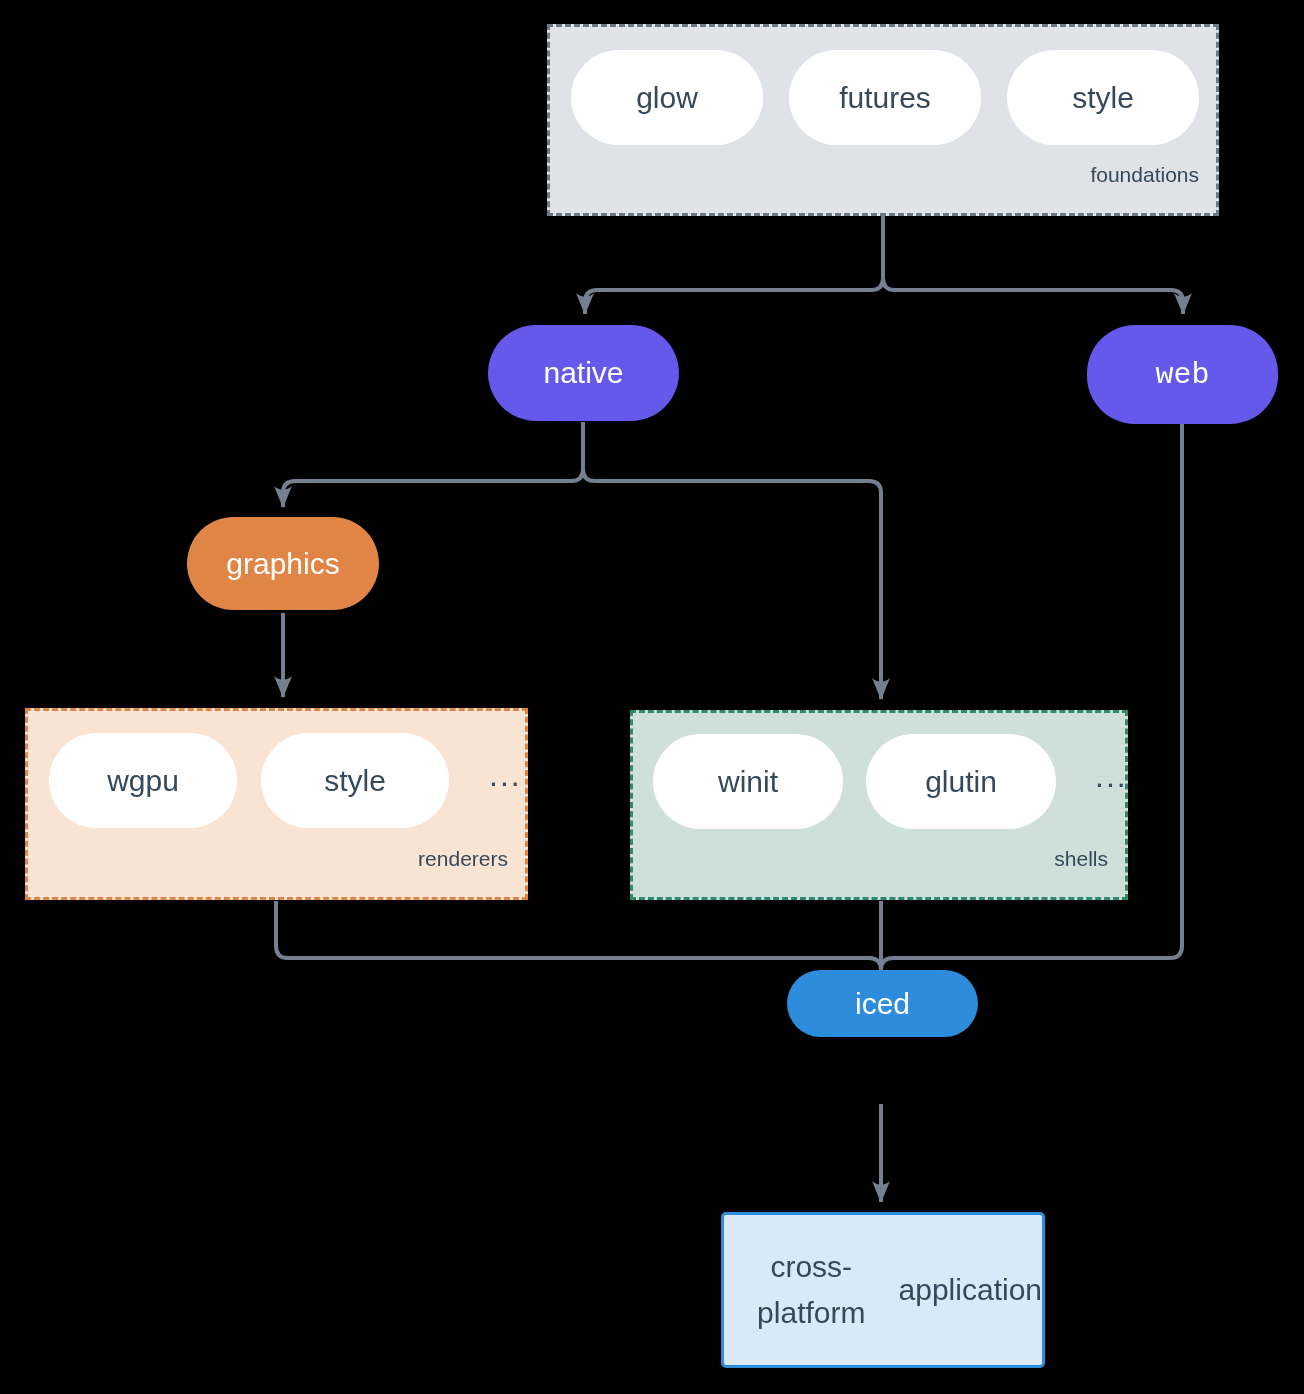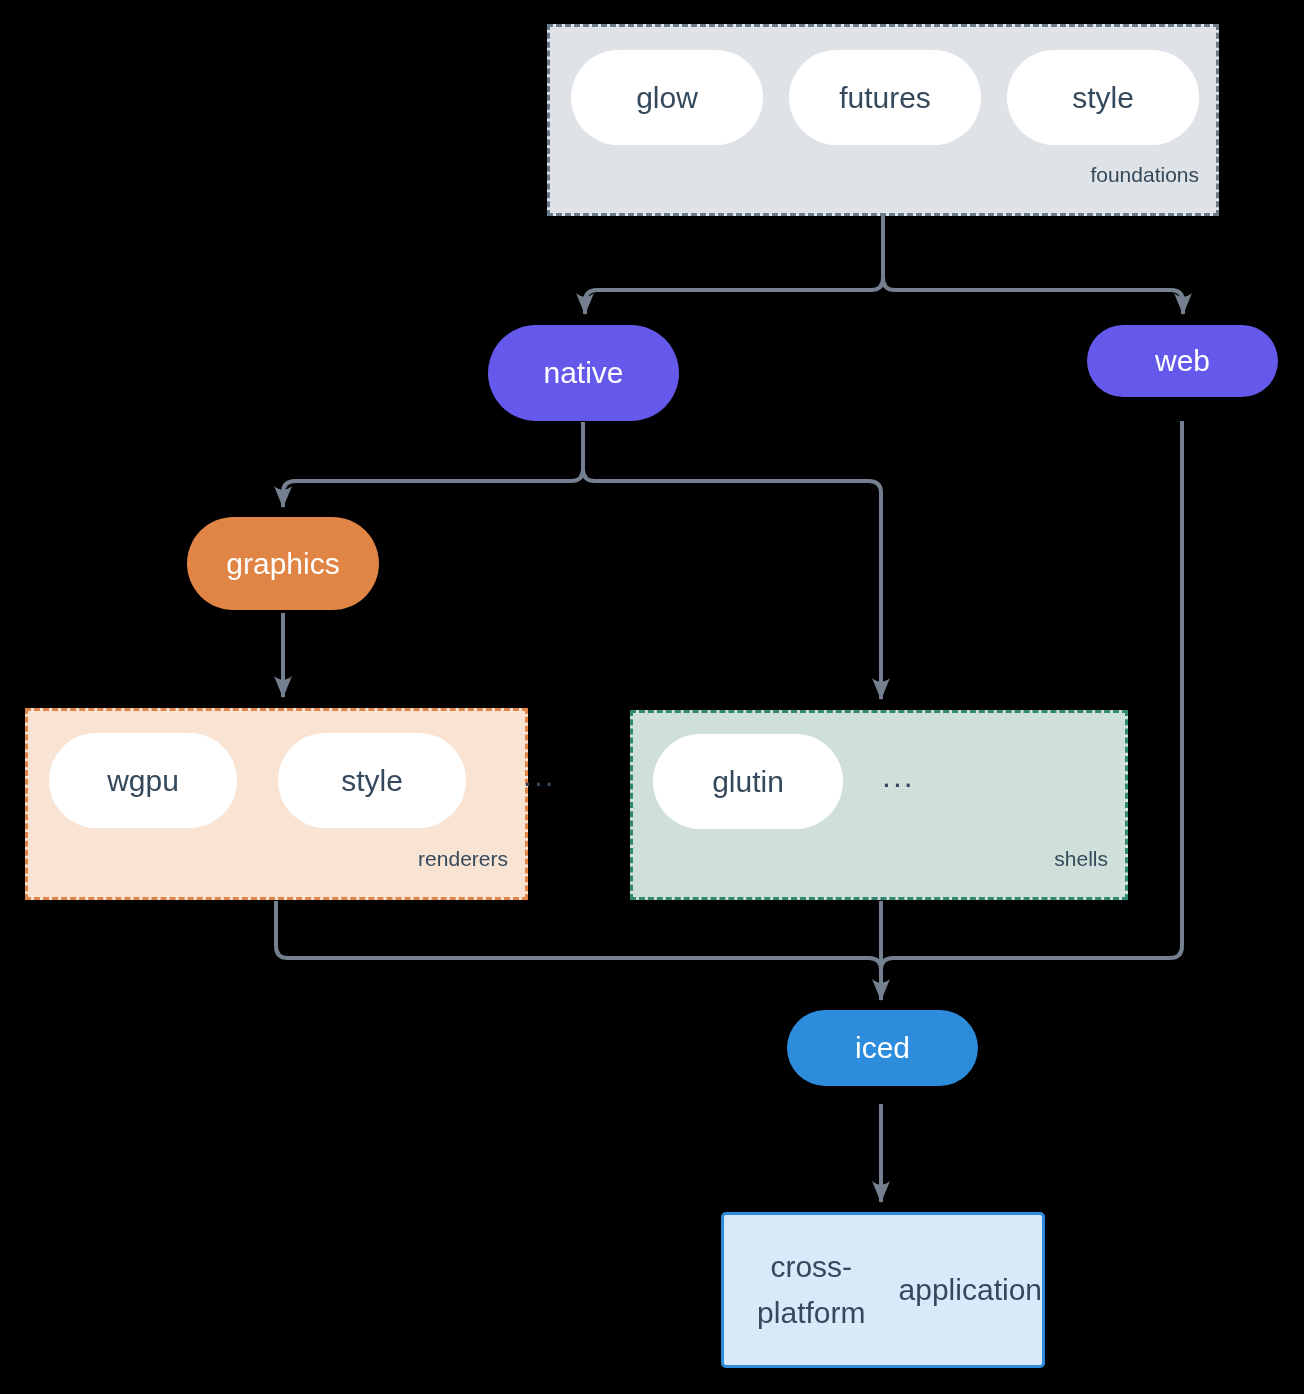--- a/index.html
+++ b/index.html
@@ -48,21 +48,21 @@
     left: 630px; top: 710px;
     width: 498px; height: 190px;
     background: var(--shells_bg, #CEE0D9);
     border: 3px dashed var(--shells_border, #2F8872);
   }
   .pill-row {
     display: flex;
     align-items: center;
   }
   .foundations .pill-row { padding: 23px 0 0 21px; gap: 26px; }
-  .renderers  .pill-row { padding: 22px 0 0 21px; gap: 41px; }
+  .renderers  .pill-row { padding: 22px 0 0 21px; gap: 24px; }
   .shells     .pill-row { padding: 21px 0 0 20px; gap: 23px; }
   .pill {
     width: 192px;
     height: 95px;
     border-radius: 48px;
     background: var(--pill_bg, #FFFFFF);
     color: var(--text_dark, #35495C);
     font-size: 30px;
     display: flex;
     align-items: center;
@@ -92,23 +92,23 @@
     color: #FFFFFF;
     font-size: 30px;
     display: flex;
     align-items: center;
     justify-content: center;
   }
   .node.purple { background: var(--node_purple, #6559EC); }
   .node.orange { background: var(--node_orange, #E08546); }
   .node.blue   { background: var(--node_blue, #2D8CDB); }
   #node-native   { left: 488px;  top: 325px;  width: 191px; height: 96px; }
-  #node-web      { left: 1087px; top: 325px;  width: 191px; height: 72px; }
+  #node-web      { left: 1087px; top: 325px;  width: 191px; height: 99px; font-family: Liberation Mono, monospace; }
   #node-graphics { left: 187px;  top: 517px;  width: 192px; height: 93px; }
-  #node-iced     { left: 787px;  top: 1010px; width: 191px; height: 76px; }
+  #node-iced     { left: 787px;  top: 970px; width: 191px; height: 67px; }
   
   .app-box {
     position: absolute;
     left: 721px; top: 1212px;
     width: 324px; height: 156px;
     box-sizing: border-box;
     background: var(--application_bg, #D9E9F9);
     border: 3px solid var(--node_blue, #2D8CDB);
     border-radius: 5px;
     color: var(--text_dark, #35495C);
@@ -161,20 +161,21 @@
     <div class="pill-row">
       <div class="pill">wgpu</div>
       <div class="pill">style</div>
       <div class="ellipsis">...</div>
     </div>
     <div class="group-label">renderers</div>
   </section>
 
   <section class="group shells">
     <div class="pill-row">
+      <div class="pill">winit</div>
       <div class="pill">glutin</div>
       <div class="ellipsis">...</div>
     </div>
     <div class="group-label">shells</div>
   </section>
 
   <div class="node blue" id="node-iced">iced</div>
 
   <div class="app-box">
     <div>cross-platform</div>

